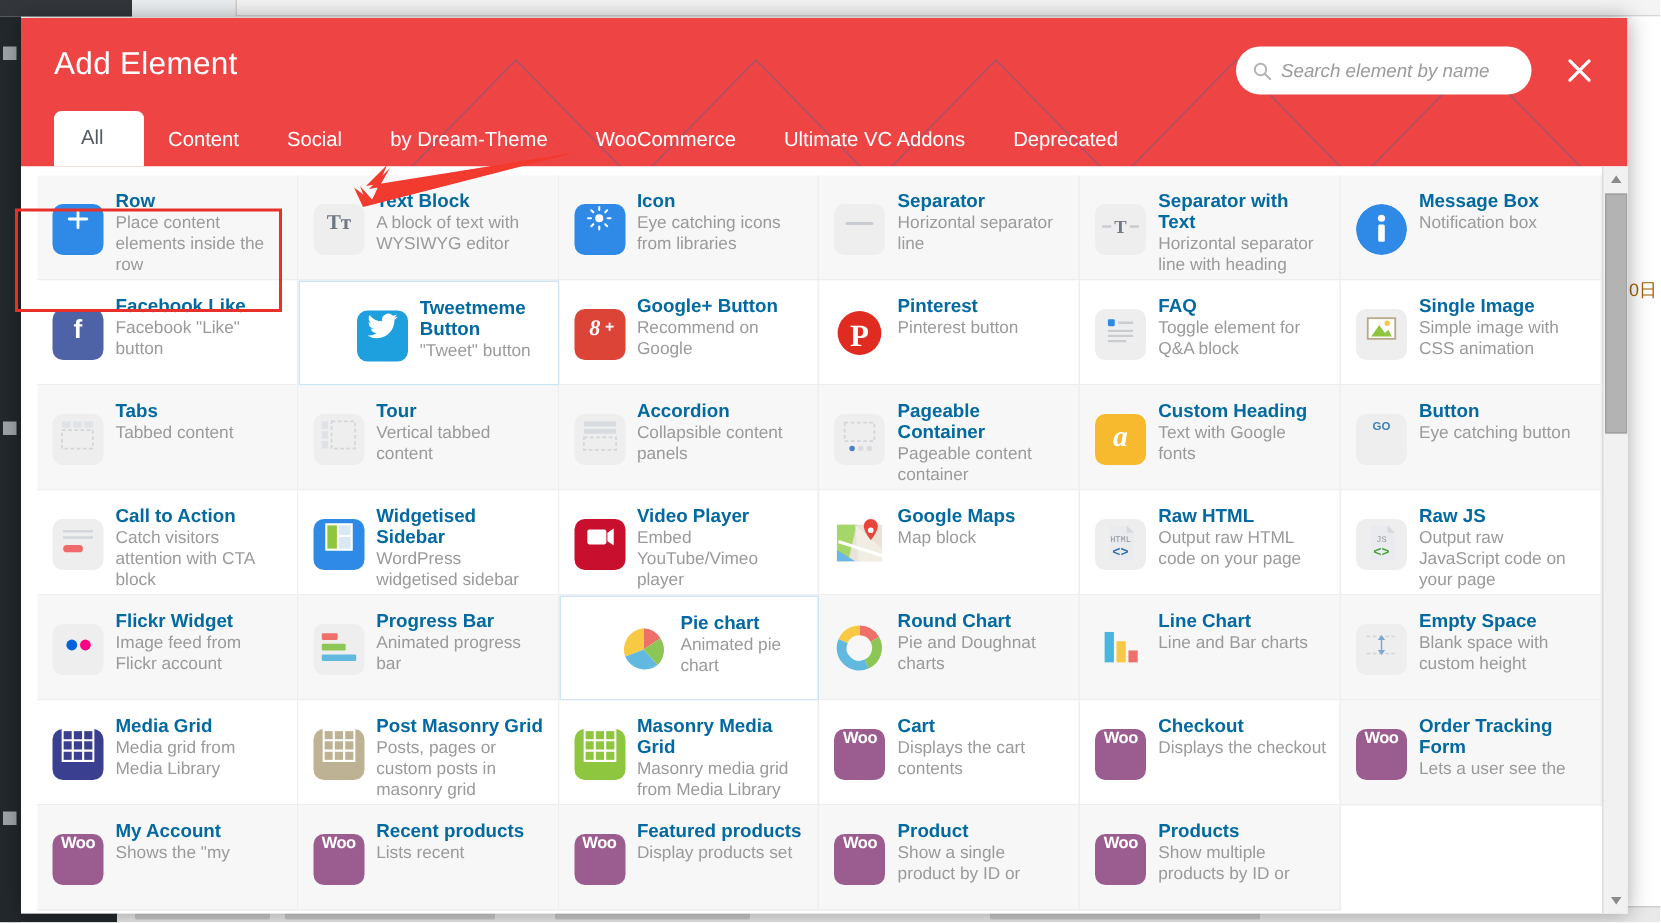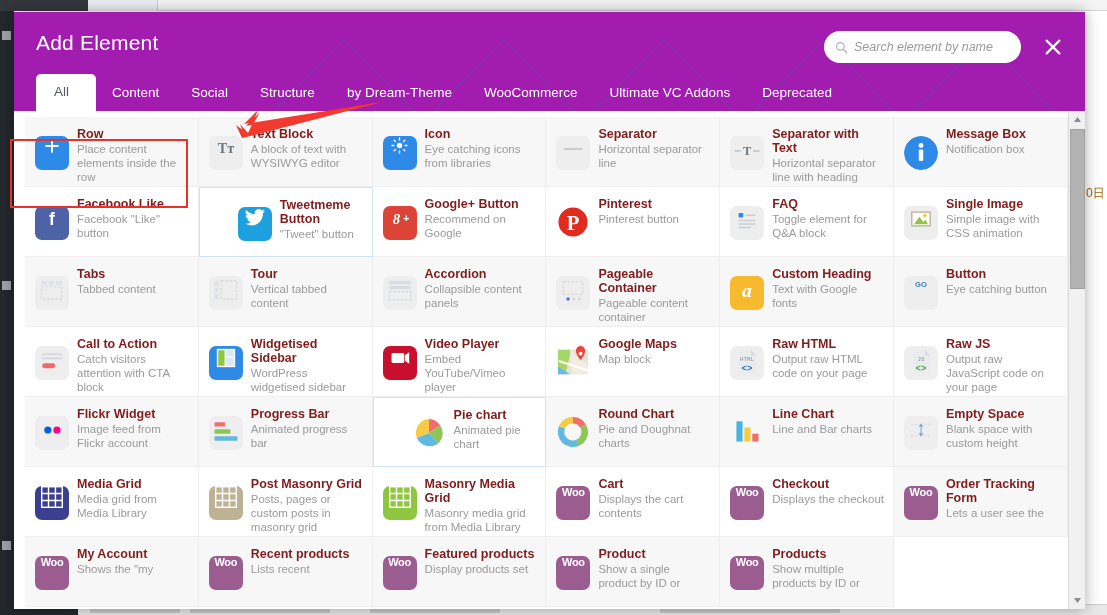--- a/index.html
+++ b/index.html
@@ -63,21 +63,21 @@
     width: 1071px; height: 597px;
     background: #ffffff;
     box-shadow: 0 0 14px rgba(0,0,0,.35);
     overflow: hidden;
   }
 
   
   #modal-header {
     position: relative;
     height: 99px;
-    background: #a21caf;
+    background: #ef4444;
     overflow: hidden;
   }
   .header-deco { position: absolute; inset: 0; pointer-events: none; opacity: .35; }
   .header-title {
     position: absolute; left: 22px; top: 19px;
     font-size: 21px; color: #ffffff; font-weight: 400;
     letter-spacing: .2px;
   }
   .search-wrap {
     position: absolute; right: 64px; top: 19px;
@@ -149,21 +149,21 @@
   .cell-icon {
     flex: 0 0 auto;
     width: 34px; height: 34px;
     margin-right: 8px; margin-top: 9px;
     border-radius: 7px;
     display: flex; align-items: flex-start; justify-content: center;
     overflow: hidden;
   }
   .cell-text { flex: 1 1 auto; min-width: 0; padding-top: 0px; }
   .cell-name {
-    font-size: 12.5px; font-weight: bold; color: #7f1d1d;
+    font-size: 12.5px; font-weight: bold; color: #0369a1;
     line-height: 14px;
     word-wrap: break-word;
   }
   .cell-desc {
     font-size: 11.5px; color: #9a9a9a;
     line-height: 14px; margin-top: 1px;
     word-wrap: break-word;
   }
 
   
@@ -277,21 +277,20 @@
         <svg viewBox="0 0 22 22" width="20" height="20">
           <line x1="4" y1="4" x2="18" y2="18" stroke="#ffffff" stroke-width="2.4" stroke-linecap="round"></line>
           <line x1="18" y1="4" x2="4" y2="18" stroke="#ffffff" stroke-width="2.4" stroke-linecap="round"></line>
         </svg>
       </div>
 
       <div class="tabs" id="tabs">
           <div class="tab active">All</div>
           <div class="tab">Content</div>
           <div class="tab">Social</div>
-          <div class="tab">Structure</div>
           <div class="tab">by Dream-Theme</div>
           <div class="tab">WooCommerce</div>
           <div class="tab">Ultimate VC Addons</div>
           <div class="tab">Deprecated</div>
         </div>
     </div>
 
     <div id="modal-body">
       <div class="grid" id="grid">
           <div class="cell shade">

